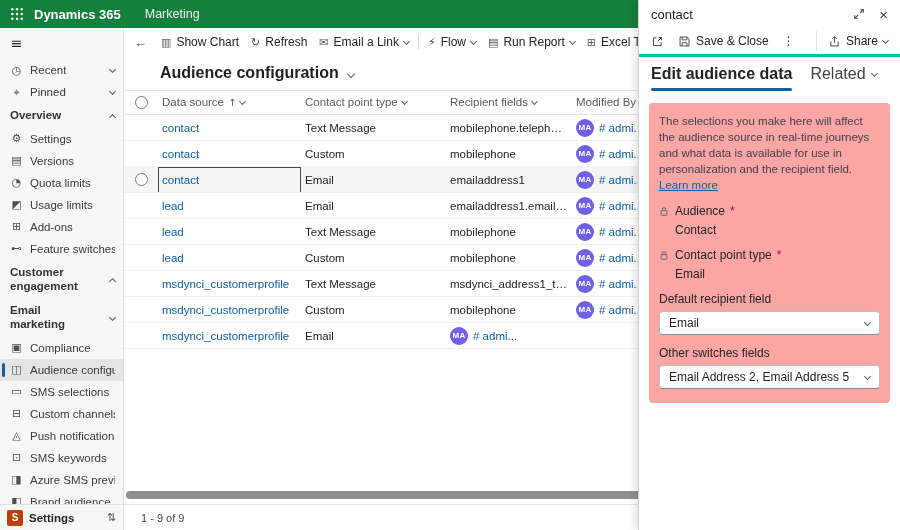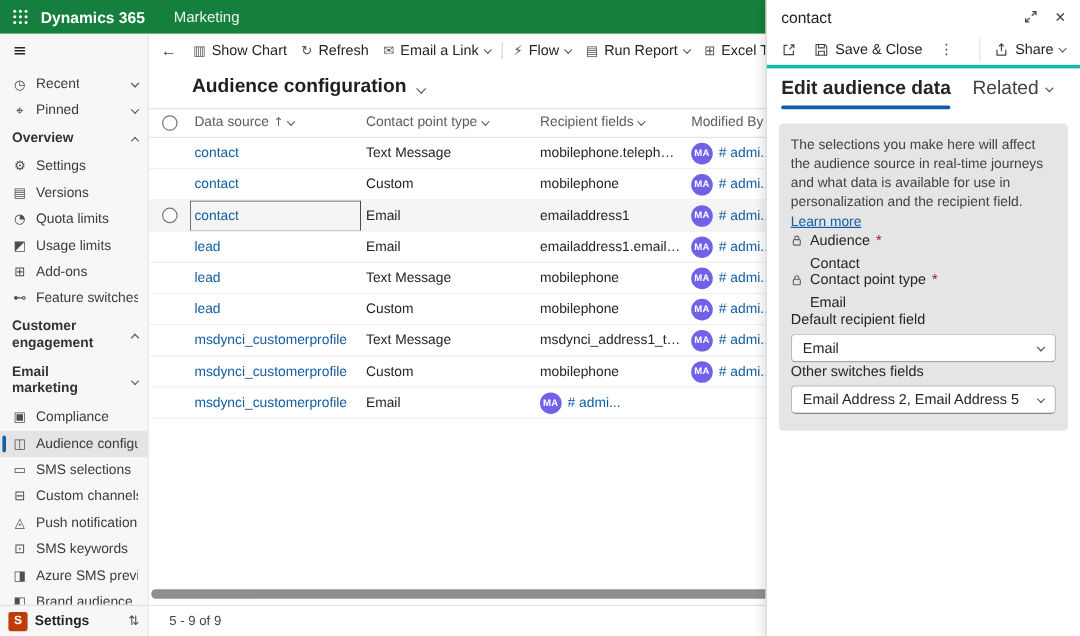--- a/index.html
+++ b/index.html
@@ -85,24 +85,24 @@
   .p-hicon{color:#424242;display:flex;align-items:center;font-size:15px;line-height:1;cursor:pointer}
   .p-cmdbar{height:29px;min-height:29px;display:flex;align-items:center;border-bottom:3px solid #14b8a6;padding:0 6px;gap:2px}
   .p-cmd{display:flex;align-items:center;gap:5px;padding:3px 6px;border-radius:3px;font-size:12px}
   .p-iconbtn{padding:3px 6px;color:#424242;font-size:12px}
   .share-group{margin-left:auto;border-left:1px solid #e4e4e4;padding-left:5px;display:flex;align-items:center}
   .p-tabs{display:flex;align-items:flex-end;gap:18px;padding:6px 12px 0;height:34px;min-height:34px}
   .tab{padding-bottom:8px;color:#424242;display:flex;align-items:center;gap:6px;position:relative;font-size:16px;cursor:pointer}
   .tab.active{font-weight:700;color:#242424}
   .tab.active::after{content:"";position:absolute;left:0;right:0;bottom:0;height:3px;border-radius:2px;background:#115ea3}
   .p-body{flex:1;overflow:hidden;padding:12px 10px}
-  .infocard{background:#e5e5e5;border-radius:4px;padding:10px 10px 14px}
+  .infocard{background:#fca5a5;border-radius:4px;padding:10px 10px 14px}
   .infotext{font-size:11.5px;color:#424242;line-height:1.4}
   .learn{color:#115ea3;text-decoration:underline}
-  .field{}
+  .field{margin-top:11px}
   .flabel{display:flex;align-items:center;gap:4px;color:#242424}
   .flabel .lock{display:flex;width:12px;flex:none}
   .req{color:#b10e1c;margin-left:1px}
   .fvalue{margin:5px 0 0 16px}
   .combobox{margin-top:5px;height:24px;background:#fff;border:1px solid #bdbdbd;border-bottom-color:#8a8a8a;border-radius:4px;display:flex;align-items:center;justify-content:space-between;padding:0 9px;color:#242424;cursor:pointer;overflow:hidden;white-space:nowrap}
 </style>
 </head>
 <body>
 
 <div class="app">
@@ -385,21 +385,21 @@
               <a class="modlink"># admi...</a>
             </div>
         </div>
       </div>
 
       <div class="hscroll">
         <div class="thumb"></div>
       </div>
 
       <div class="statusbar">
-        <span>5 - 9 of 9</span>
+        <span>1 - 9 of 9</span>
       </div>
     </main>
   </div>
 
   <aside class="panel">
     <div class="p-header">
       <span class="p-title">contact</span>
       <span class="p-hicon">
         <svg width="12" height="12" viewBox="0 0 14 14" fill="none" stroke="#424242" stroke-width="1.2">
             <path d="M8.5 2H12v3.5"></path>

